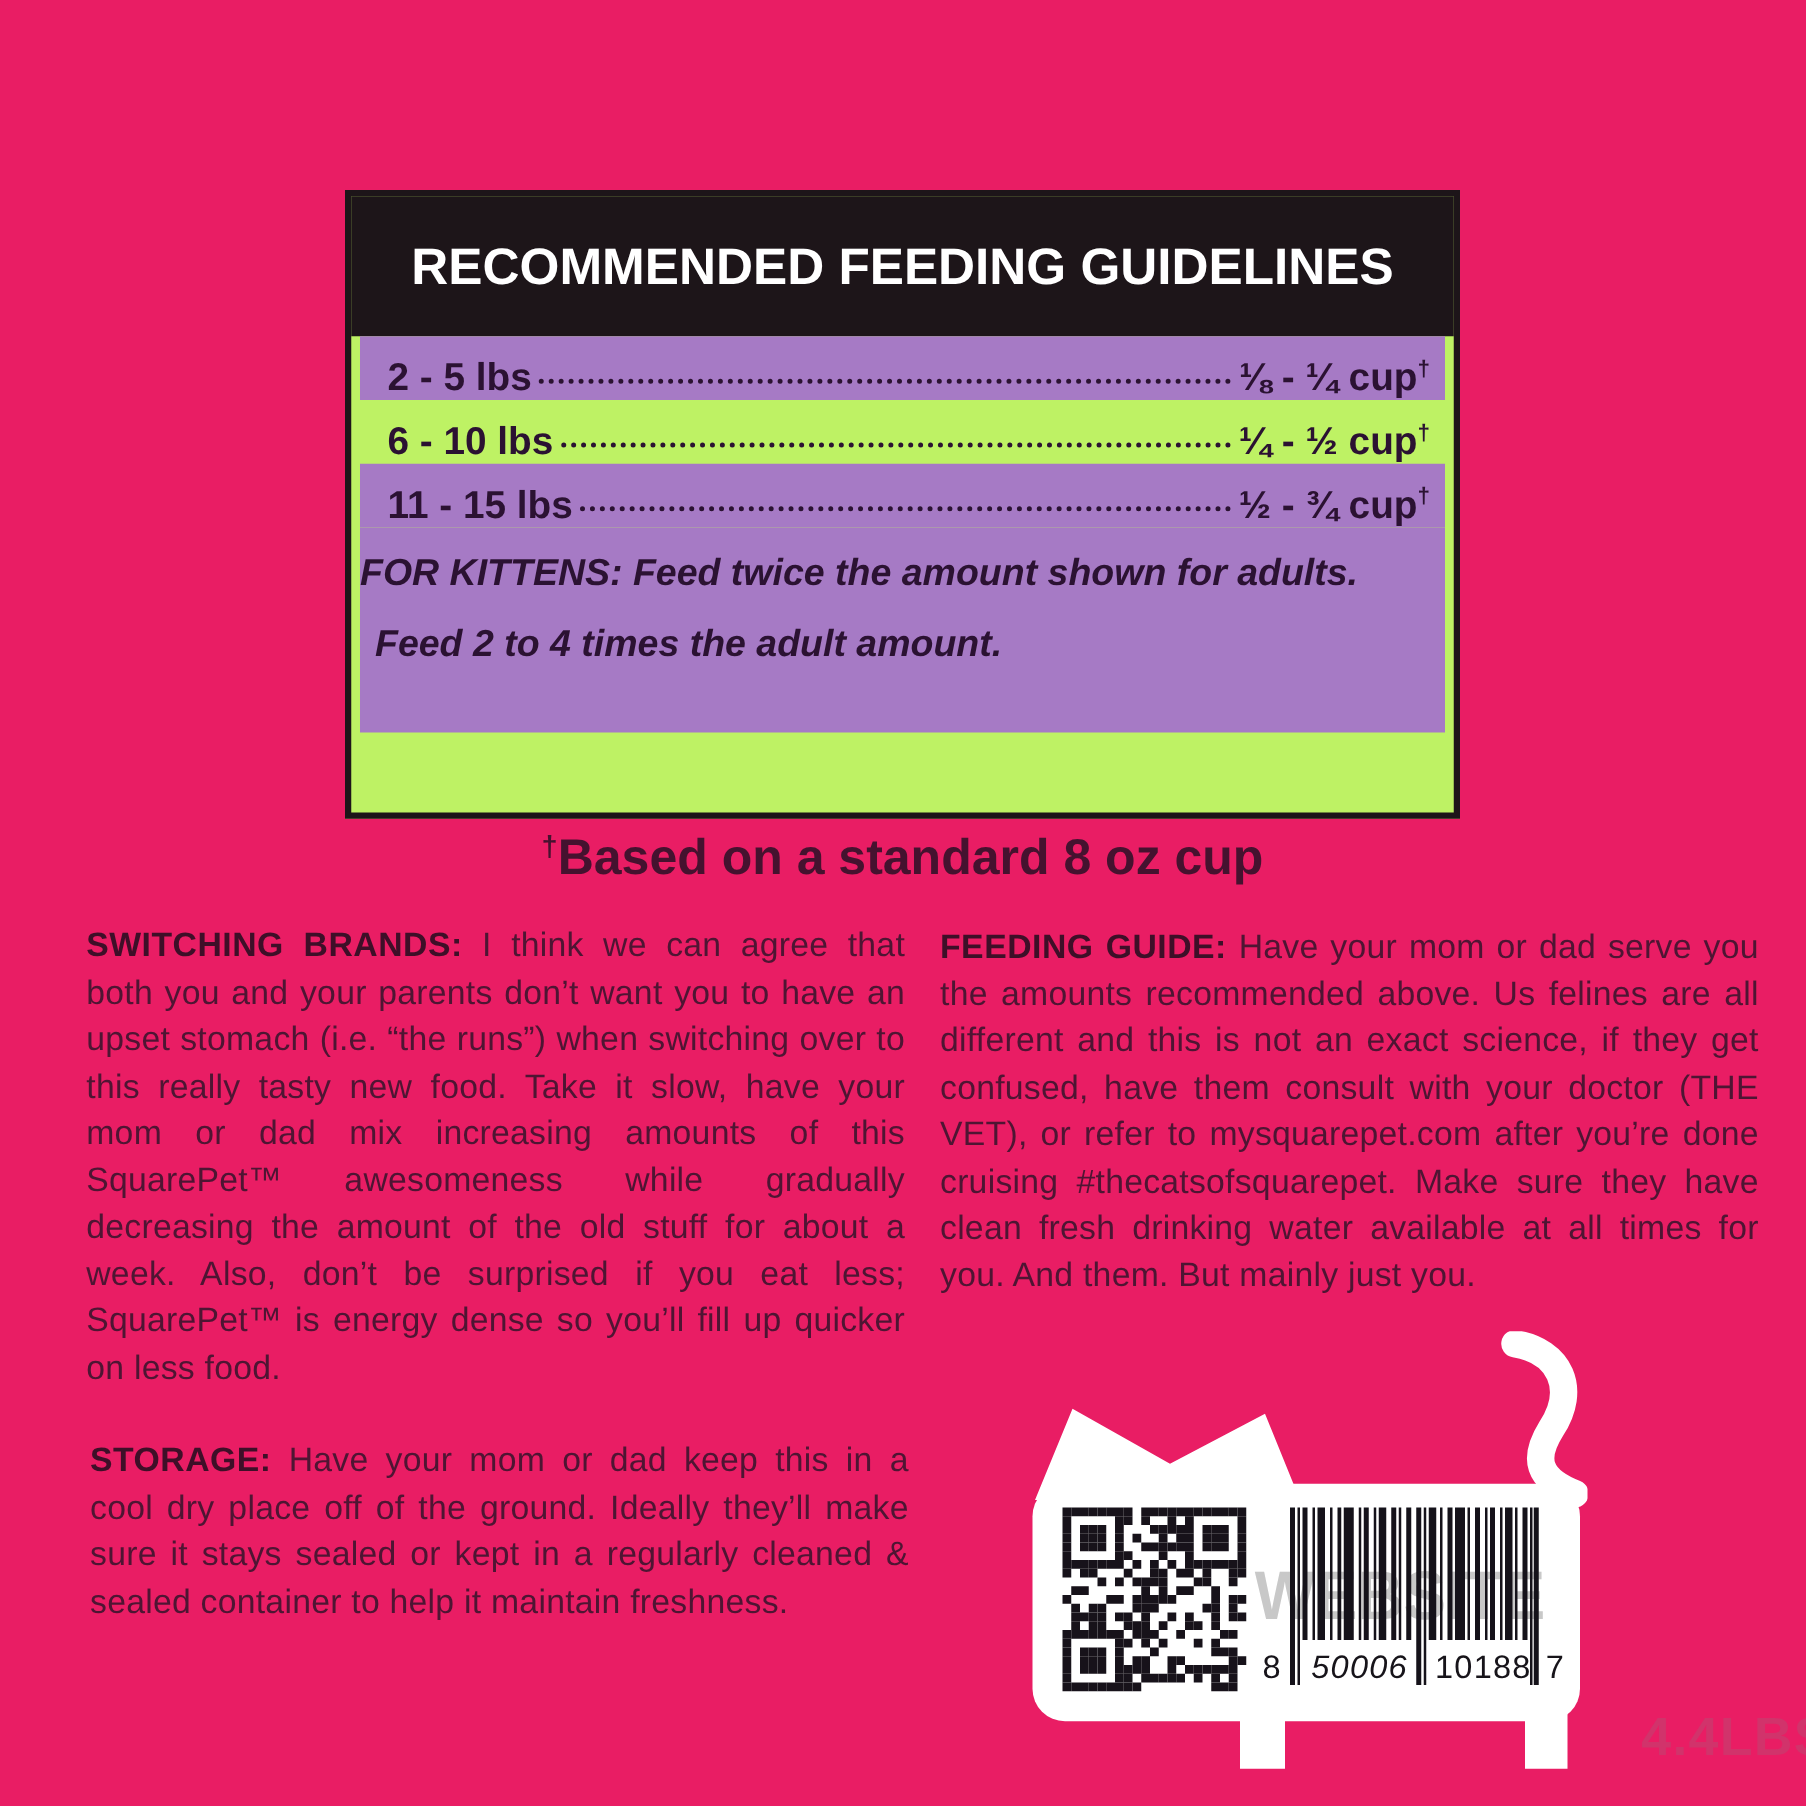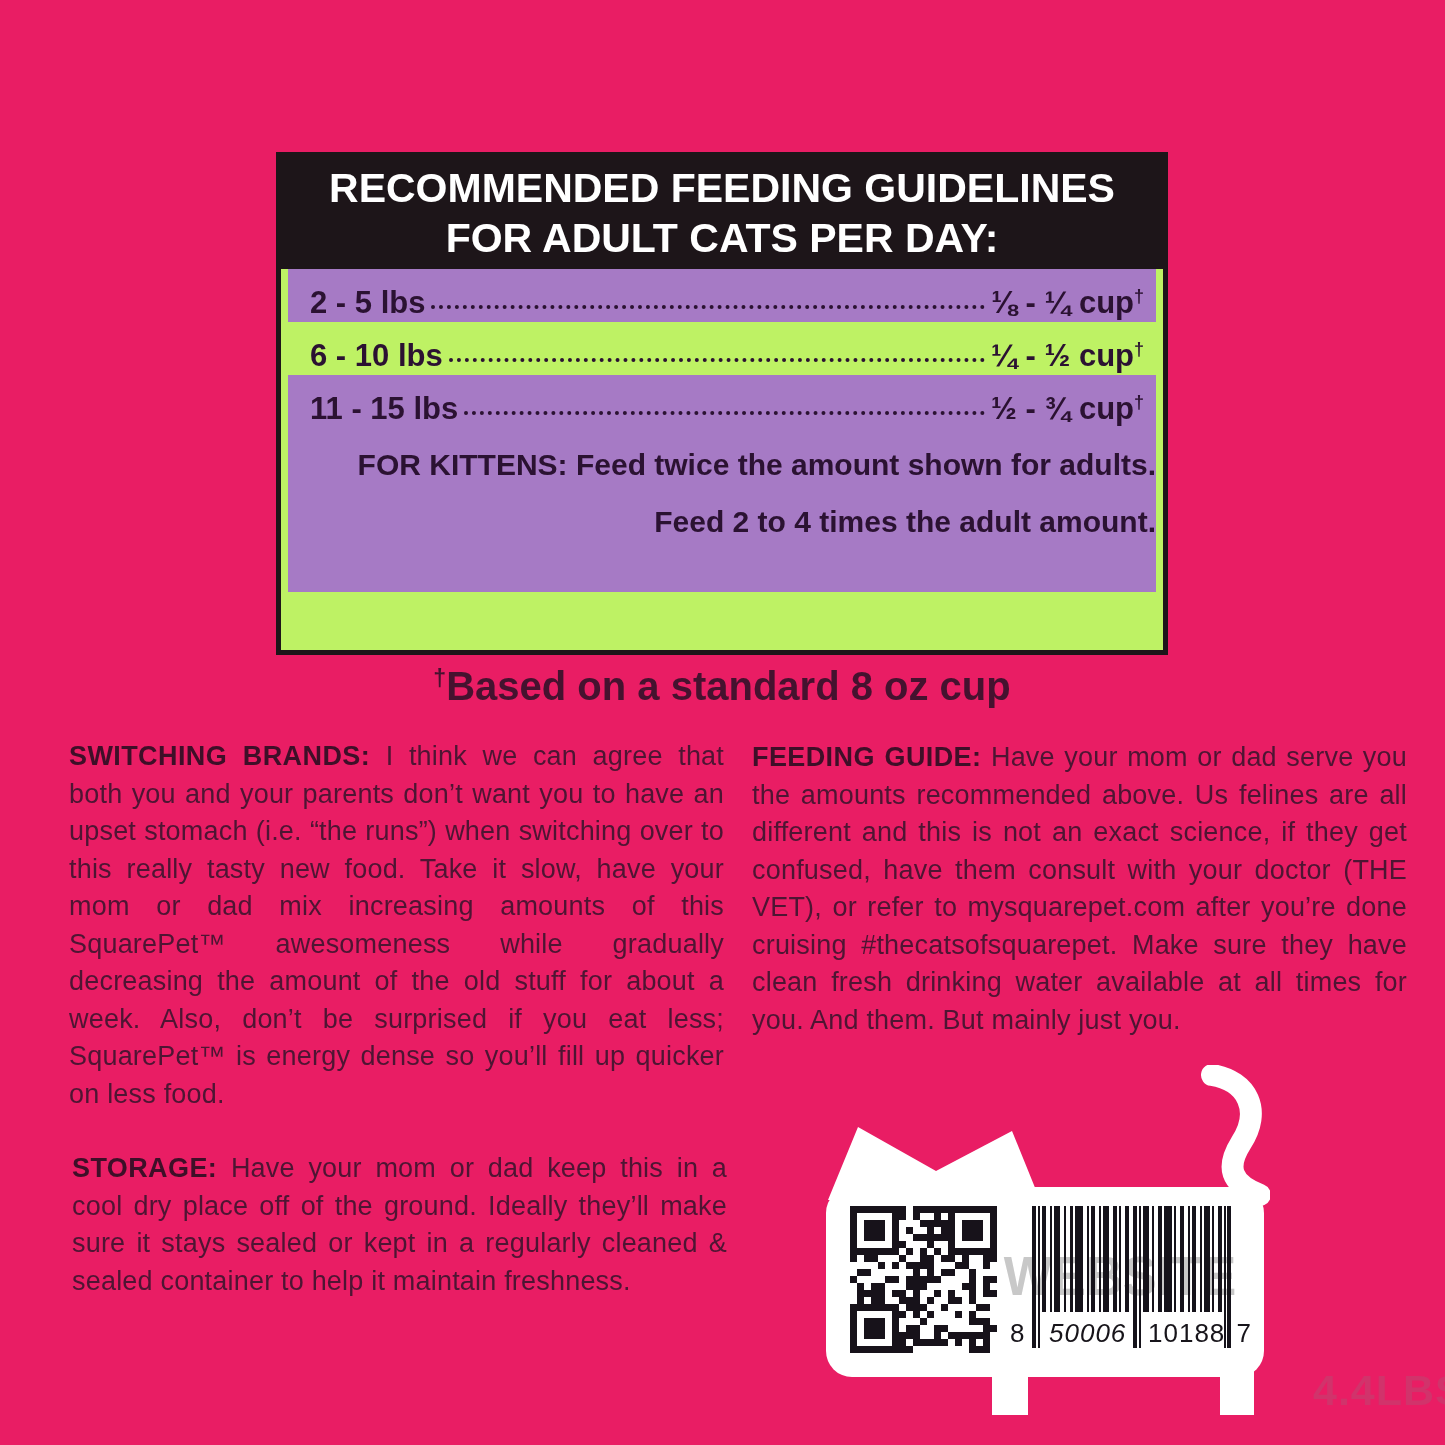--- a/index.html
+++ b/index.html
@@ -13,29 +13,29 @@
     position:absolute;left:276px;top:152px;width:892px;height:503px;
     background:#bef264;border:5px solid #1D1519;box-sizing:border-box;
   }
   .table-header{
     background:#1D1519;color:#fff;height:112px;
     display:flex;flex-direction:column;justify-content:center;
     text-align:center;font-weight:700;font-size:41px;line-height:50px;letter-spacing:0px;
   }
   .rows{padding:0 7px;}
   .frow{
-    height:37px;display:flex;align-items:flex-start;
-    padding:16px 12px 0 22px;font-size:31px;font-weight:700;color:#2B1232;
+    height:51px;display:flex;align-items:flex-end;
+    padding:0 12px 0 22px;font-size:31px;font-weight:700;color:#2B1232;
   }
   .frow.purple{background:#A67AC5;}
   .leader{flex:1;border-bottom:4px dotted #2B1232;margin:0 6px 13px 6px;align-self:flex-end;}
   sup.dag{font-size:58%;vertical-align:super;font-weight:700;}
   .kittens{
     margin:0 7px 7px 7px;background:#A67AC5;height:164px;
-    text-align:right;color:#2B1232;padding-top:20px;box-sizing:border-box;
+    text-align:left;color:#2B1232;padding-top:20px;box-sizing:border-box;font-style:italic;
   }
   .k1{font-size:30px;font-weight:700;margin-bottom:23px;}
   .k2{font-size:30px;font-weight:800;margin-bottom:13px;letter-spacing:0.3px;}
   .k3{font-size:30px;font-weight:700;padding-left:12px;}
   .footnote{
     position:absolute;left:276px;top:664px;width:892px;text-align:center;
     font-size:40px;font-weight:600;color:#45122F;
   }
   
   .col{
@@ -76,21 +76,20 @@
     position:absolute;left:1313px;top:1366px;
     font-size:43px;font-weight:700;color:#D1336B;letter-spacing:1px;
   }
 </style>
 </head>
 <body>
 
 <div class="table-wrap">
   <div class="table-header">
     <div>RECOMMENDED FEEDING GUIDELINES</div>
-    <div>FOR ADULT CATS PER DAY:</div>
   </div>
   <div class="rows">
     <div class="frow purple">
       <span>2 - 5 lbs</span>
       <span class="leader"></span>
       <span><span>⅛ - ¼ cup</span><sup class="dag">†</sup></span>
     </div>
     <div class="frow">
       <span>6 - 10 lbs</span>
       <span class="leader"></span>

